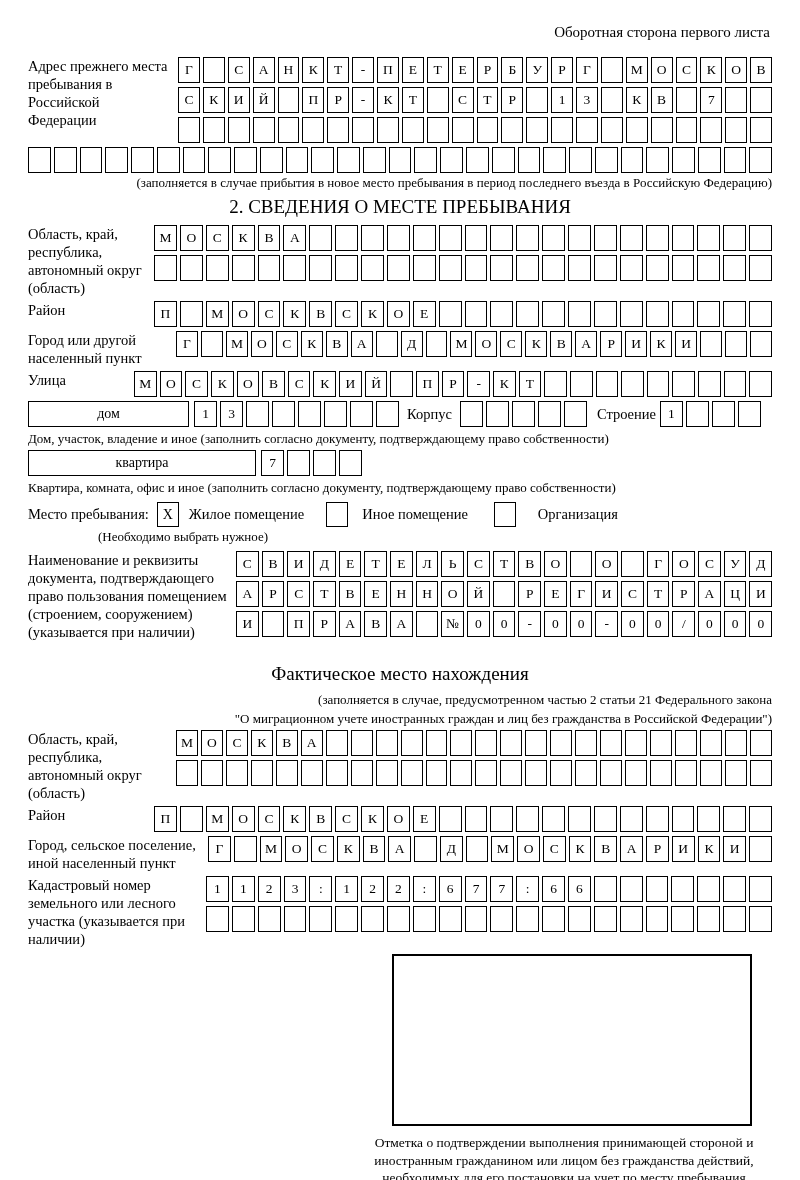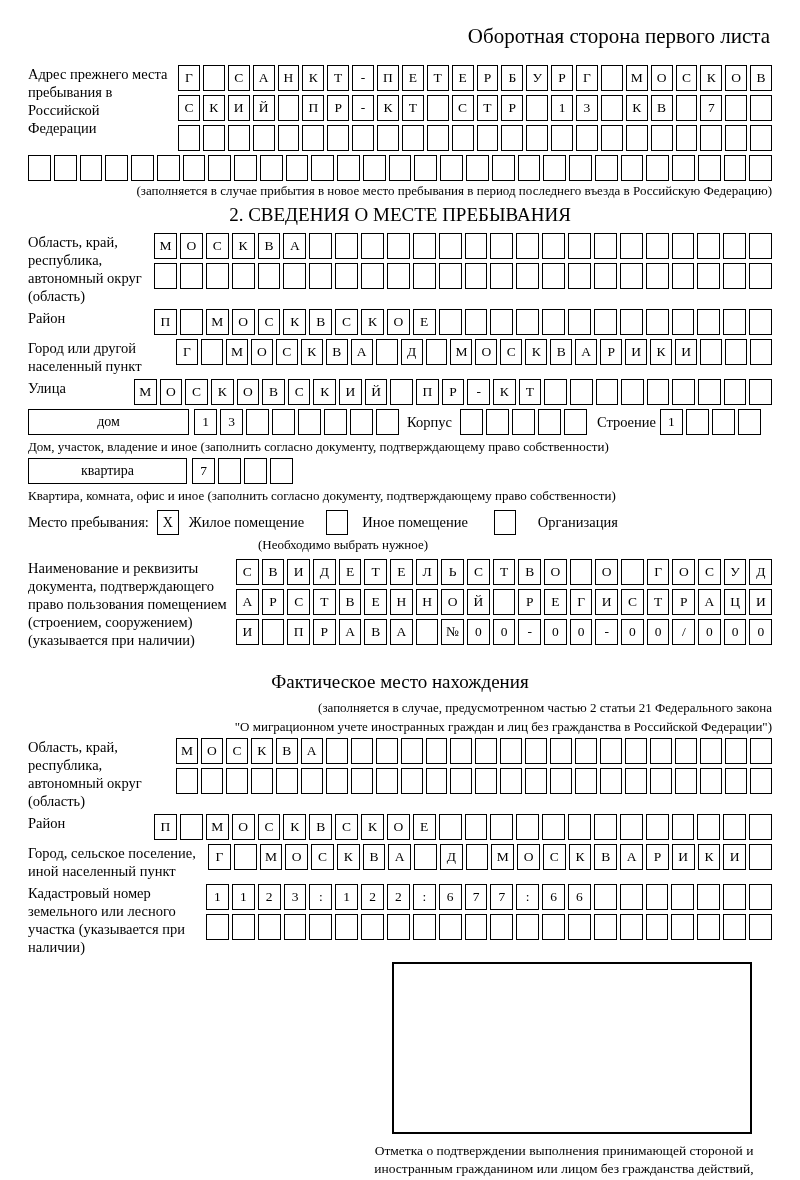--- a/index.html
+++ b/index.html
@@ -1,39 +1,39 @@
 <!DOCTYPE html>
 <html><head>
 <meta charset="utf-8">
 <style>
   html,body{margin:0;padding:0}
   body{width:800px;height:1180px;background:#fff;color:#000;
        font-family:"Liberation Serif","DejaVu Serif",serif}
   .page{box-sizing:border-box;width:800px;height:1180px;padding:4px 28px 0 28px;overflow:hidden;background:#fff}
-  .hdr{text-align:right;font-size:21px;margin:20px 2px 16px 0}
+  .hdr{text-align:right;font-size:15px;margin:20px 2px 16px 0}
   .frow{display:flex;align-items:flex-start;margin-bottom:4px}
   .flabel{flex:0 0 auto;font-size:14.5px;line-height:18px;padding-right:8px;box-sizing:border-box}
   .lw150{flex-basis:150px}.lw126{flex-basis:126px}.lw148{flex-basis:148px}
   .lw106{flex-basis:106px}.lw208{flex-basis:208px}.lw180{flex-basis:180px}.lw178{flex-basis:178px}
   .stack{flex:1;display:flex;flex-direction:column;gap:4px;min-width:0}
   .cells{flex:1;display:flex;gap:3px;min-width:0}
   .cells.auto{flex:0 0 auto}
   .cell{flex:1 1 0;min-width:0;height:26px;border:1.7px solid #000;box-sizing:border-box;
         display:flex;align-items:center;justify-content:center;font-size:13.5px;line-height:1}
   .cells.fixed .cell{flex:0 0 23px}
   .note{font-size:13px;line-height:16px;margin-bottom:3px}
   .center{text-align:right}
   .title{font-weight:normal;font-size:19px;text-align:center;margin:5px 0 7px 0}
   .widebox{box-sizing:border-box;border:1.7px solid #000;height:26px;display:flex;align-items:center;
            justify-content:center;font-size:14px;flex:0 0 auto}
   .inlbl{font-size:14.5px;line-height:26px;white-space:nowrap;flex:0 0 auto}
   .chk{width:22px;height:25px;border:1.7px solid #000;box-sizing:border-box;flex:0 0 auto;
        display:inline-flex;align-items:center;justify-content:center;font-size:14px;line-height:1}
   .stayrow{display:flex;align-items:center;margin:6px 0 2px 0;font-size:14.5px}
-  .staynote{font-size:13px;margin:2px 0 6px 0;width:330px;margin-left:70px;text-align:right}
+  .staynote{font-size:13px;margin:2px 0 6px 0;width:330px;margin-left:70px;text-align:left}
   .bigbox{border:2px solid #000;box-sizing:border-box;width:360px;height:172px;margin:6px 0 8px 364px}
   .caption{width:440px;margin-left:316px;text-align:center;font-size:13.5px;line-height:17.5px}
   .mb2{margin-bottom:2px}.mt6{margin-top:22px}
 </style>
 </head>
 <body>
 
 <div class="page">
 
   <div class="hdr">Оборотная сторона первого листа</div>
@@ -331,21 +331,21 @@
     <div class="cells auto fixed">
         <span class="cell">1</span>
         <span class="cell"></span>
         <span class="cell"></span>
         <span class="cell"></span>
       </div>
   </div>
   <div class="note">Дом, участок, владение и иное (заполнить согласно документу, подтверждающему право собственности)</div>
 
   <div class="frow" style="margin-top:2px">
-    <div class="widebox" style="width:159px">квартира</div>
+    <div class="widebox" style="width:228px">квартира</div>
     <div class="cells auto fixed" style="margin-left:5px">
         <span class="cell">7</span>
         <span class="cell"></span>
         <span class="cell"></span>
         <span class="cell"></span>
       </div>
   </div>
   <div class="note">Квартира, комната, офис и иное (заполнить согласно документу, подтверждающему право собственности)</div>
 
   <div class="stayrow">

